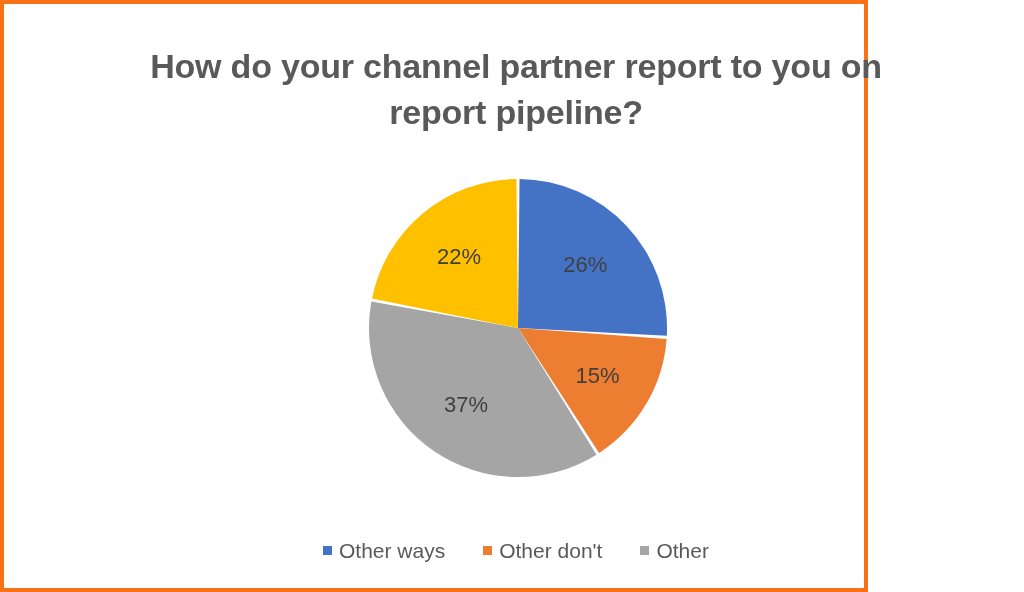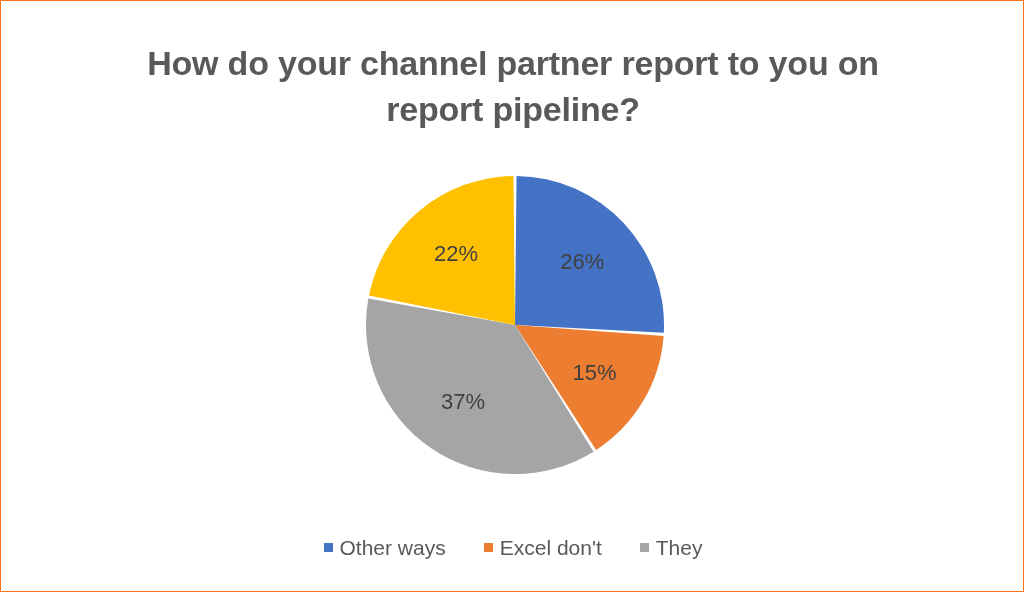--- a/index.html
+++ b/index.html
@@ -8,25 +8,25 @@
   }
   body {
     width: 1024px;
     height: 592px;
     background: #ffffff;
     font-family: "Liberation Sans", sans-serif;
     overflow: hidden;
   }
   #chart-root {
     position: relative;
-    width: 1024px;
+    width: 868px;
     height: 592px;
     background: #ffffff;
     box-sizing: border-box;
-    border: 1px solid #f97316;
+    border: 4px solid #f97316;
   }
   #chart-title {
     position: absolute;
     left: 0;
     top: 40px;
     width: 1024px;
     text-align: center;
     font-size: 34px;
     font-weight: bold;
     line-height: 1.34;
@@ -107,21 +107,21 @@
     </svg>
   </div>
 
   <div id="legend">
       <div class="legend-item">
         <span class="legend-swatch" style="background: rgb(68, 114, 196);"></span>
         <span class="legend-text">Other ways</span>
       </div>
       <div class="legend-item">
         <span class="legend-swatch" style="background: rgb(237, 125, 49);"></span>
-        <span class="legend-text">Excel don't</span>
+        <span class="legend-text">Other don't</span>
       </div>
       <div class="legend-item">
         <span class="legend-swatch" style="background: rgb(165, 165, 165);"></span>
-        <span class="legend-text">They</span>
+        <span class="legend-text">Other</span>
       </div>
     </div>
 
 </div>
 
 </body></html>

